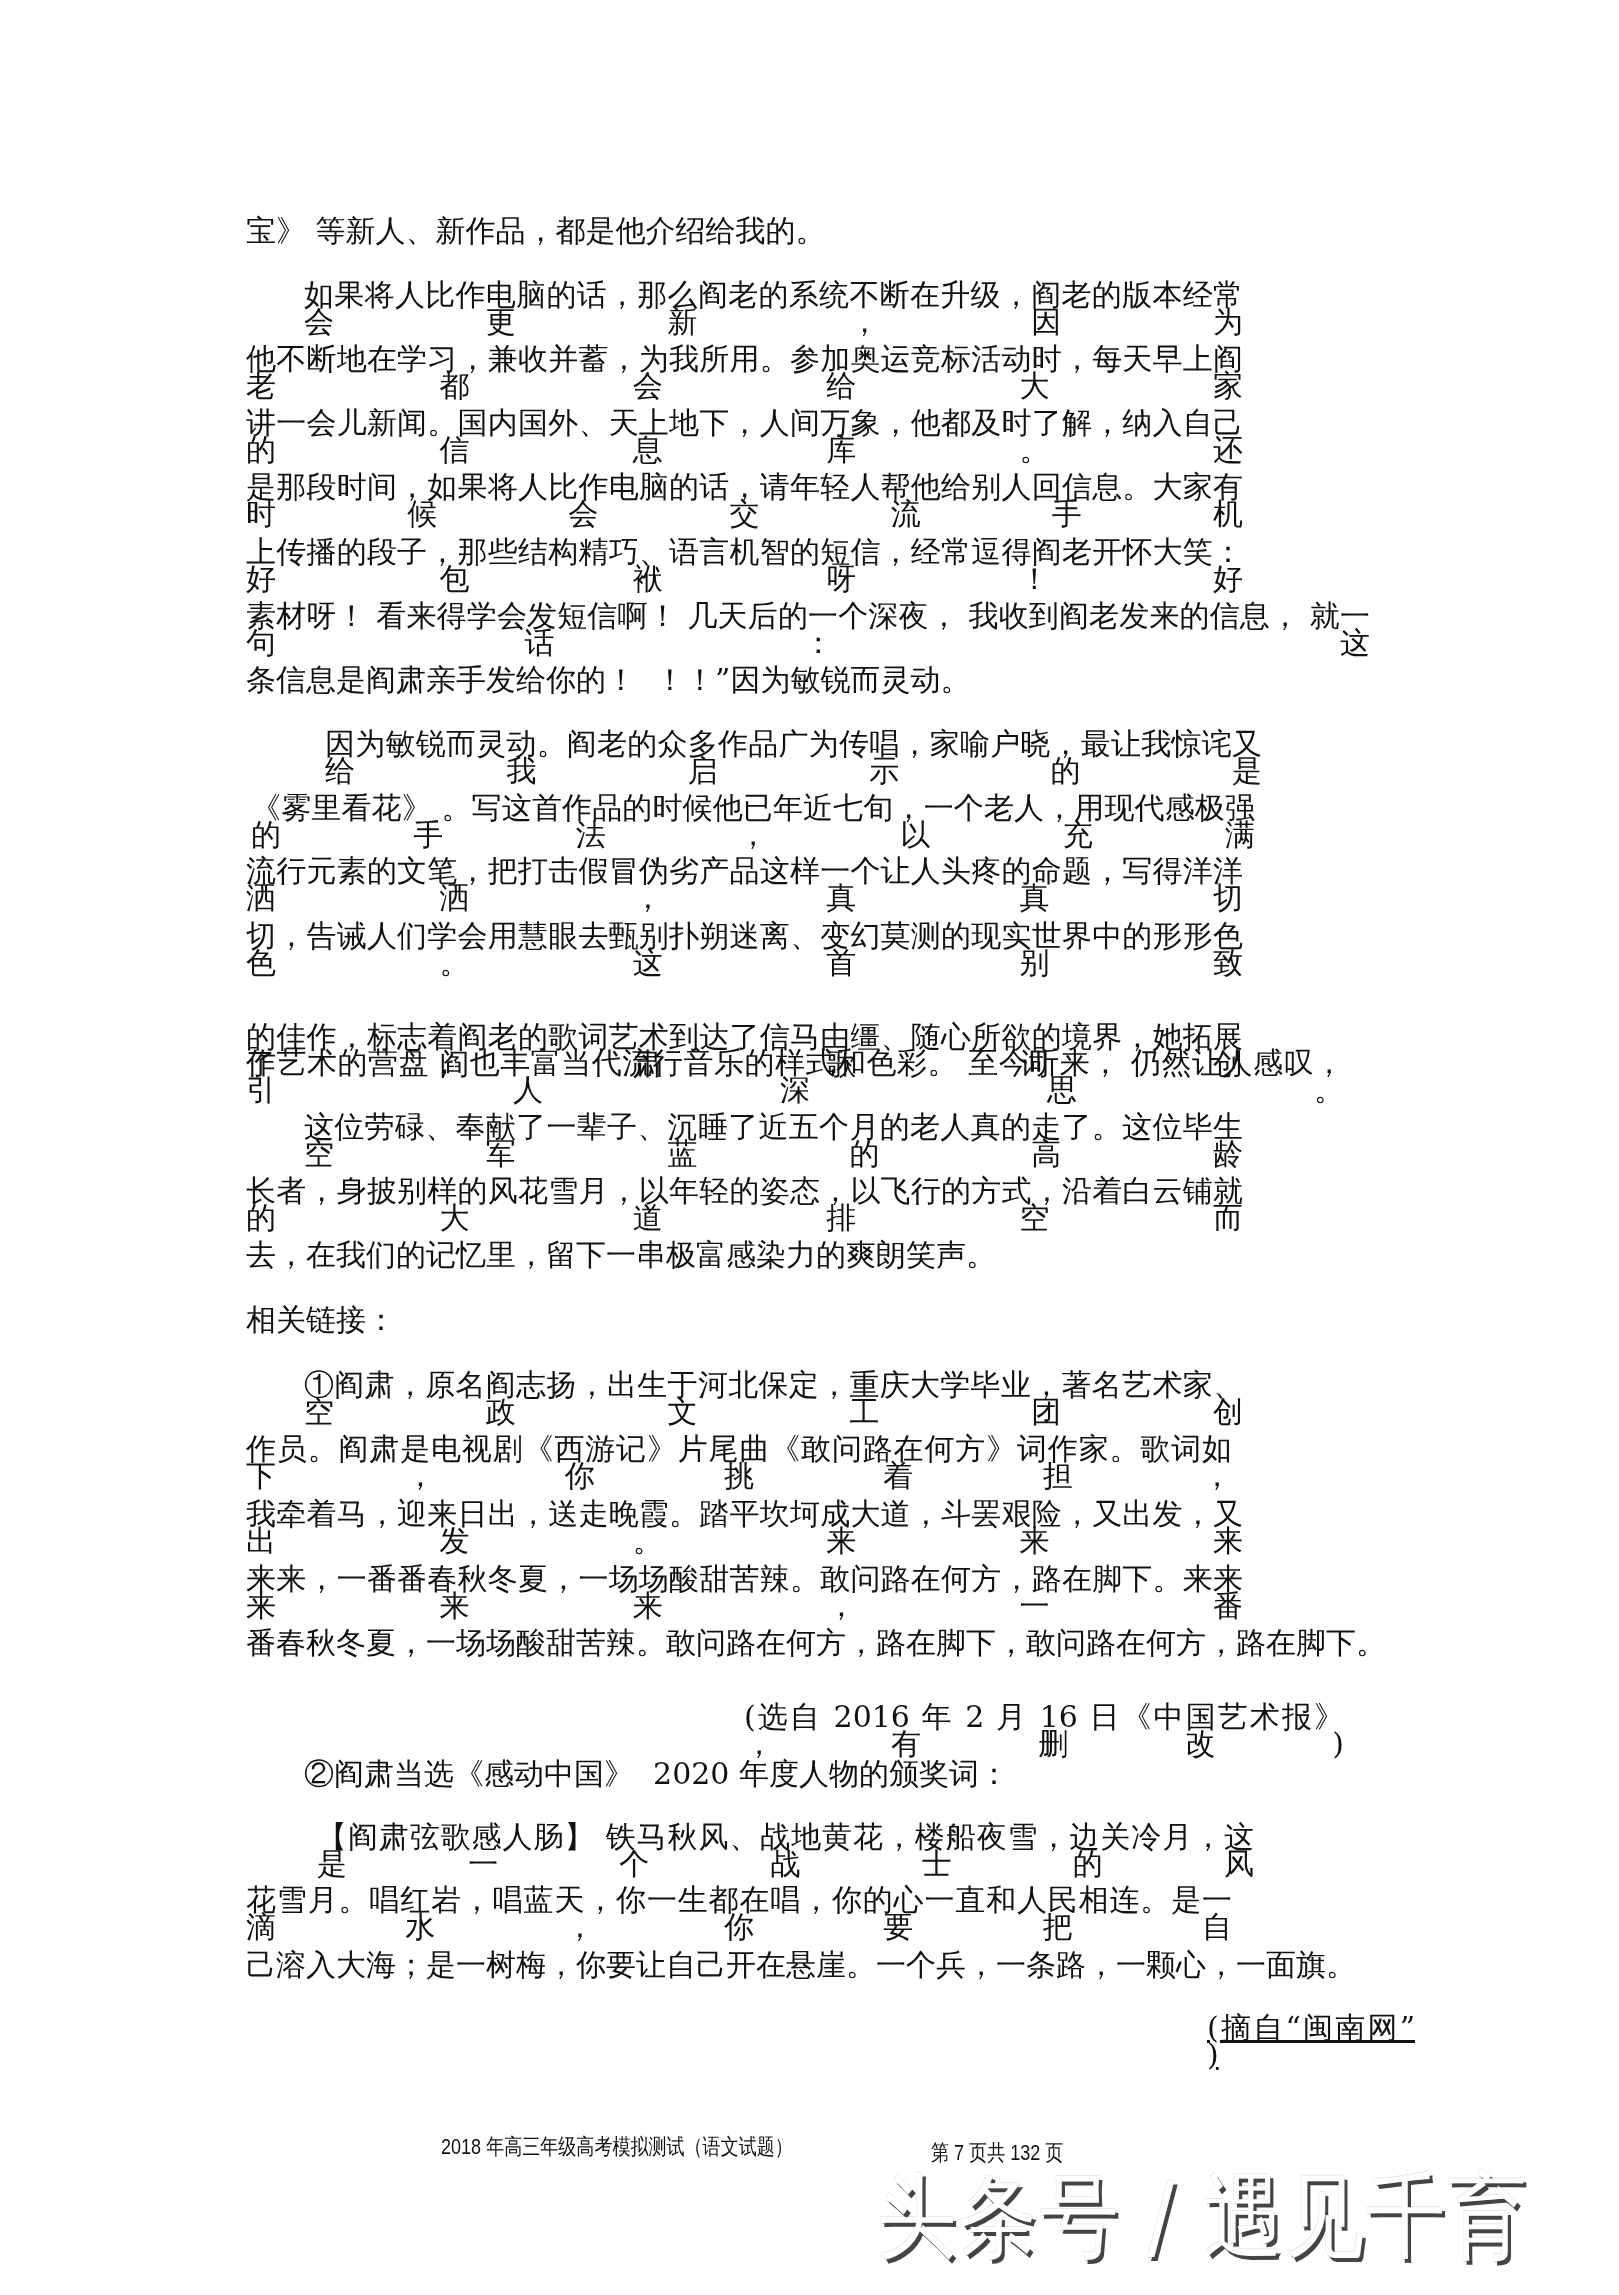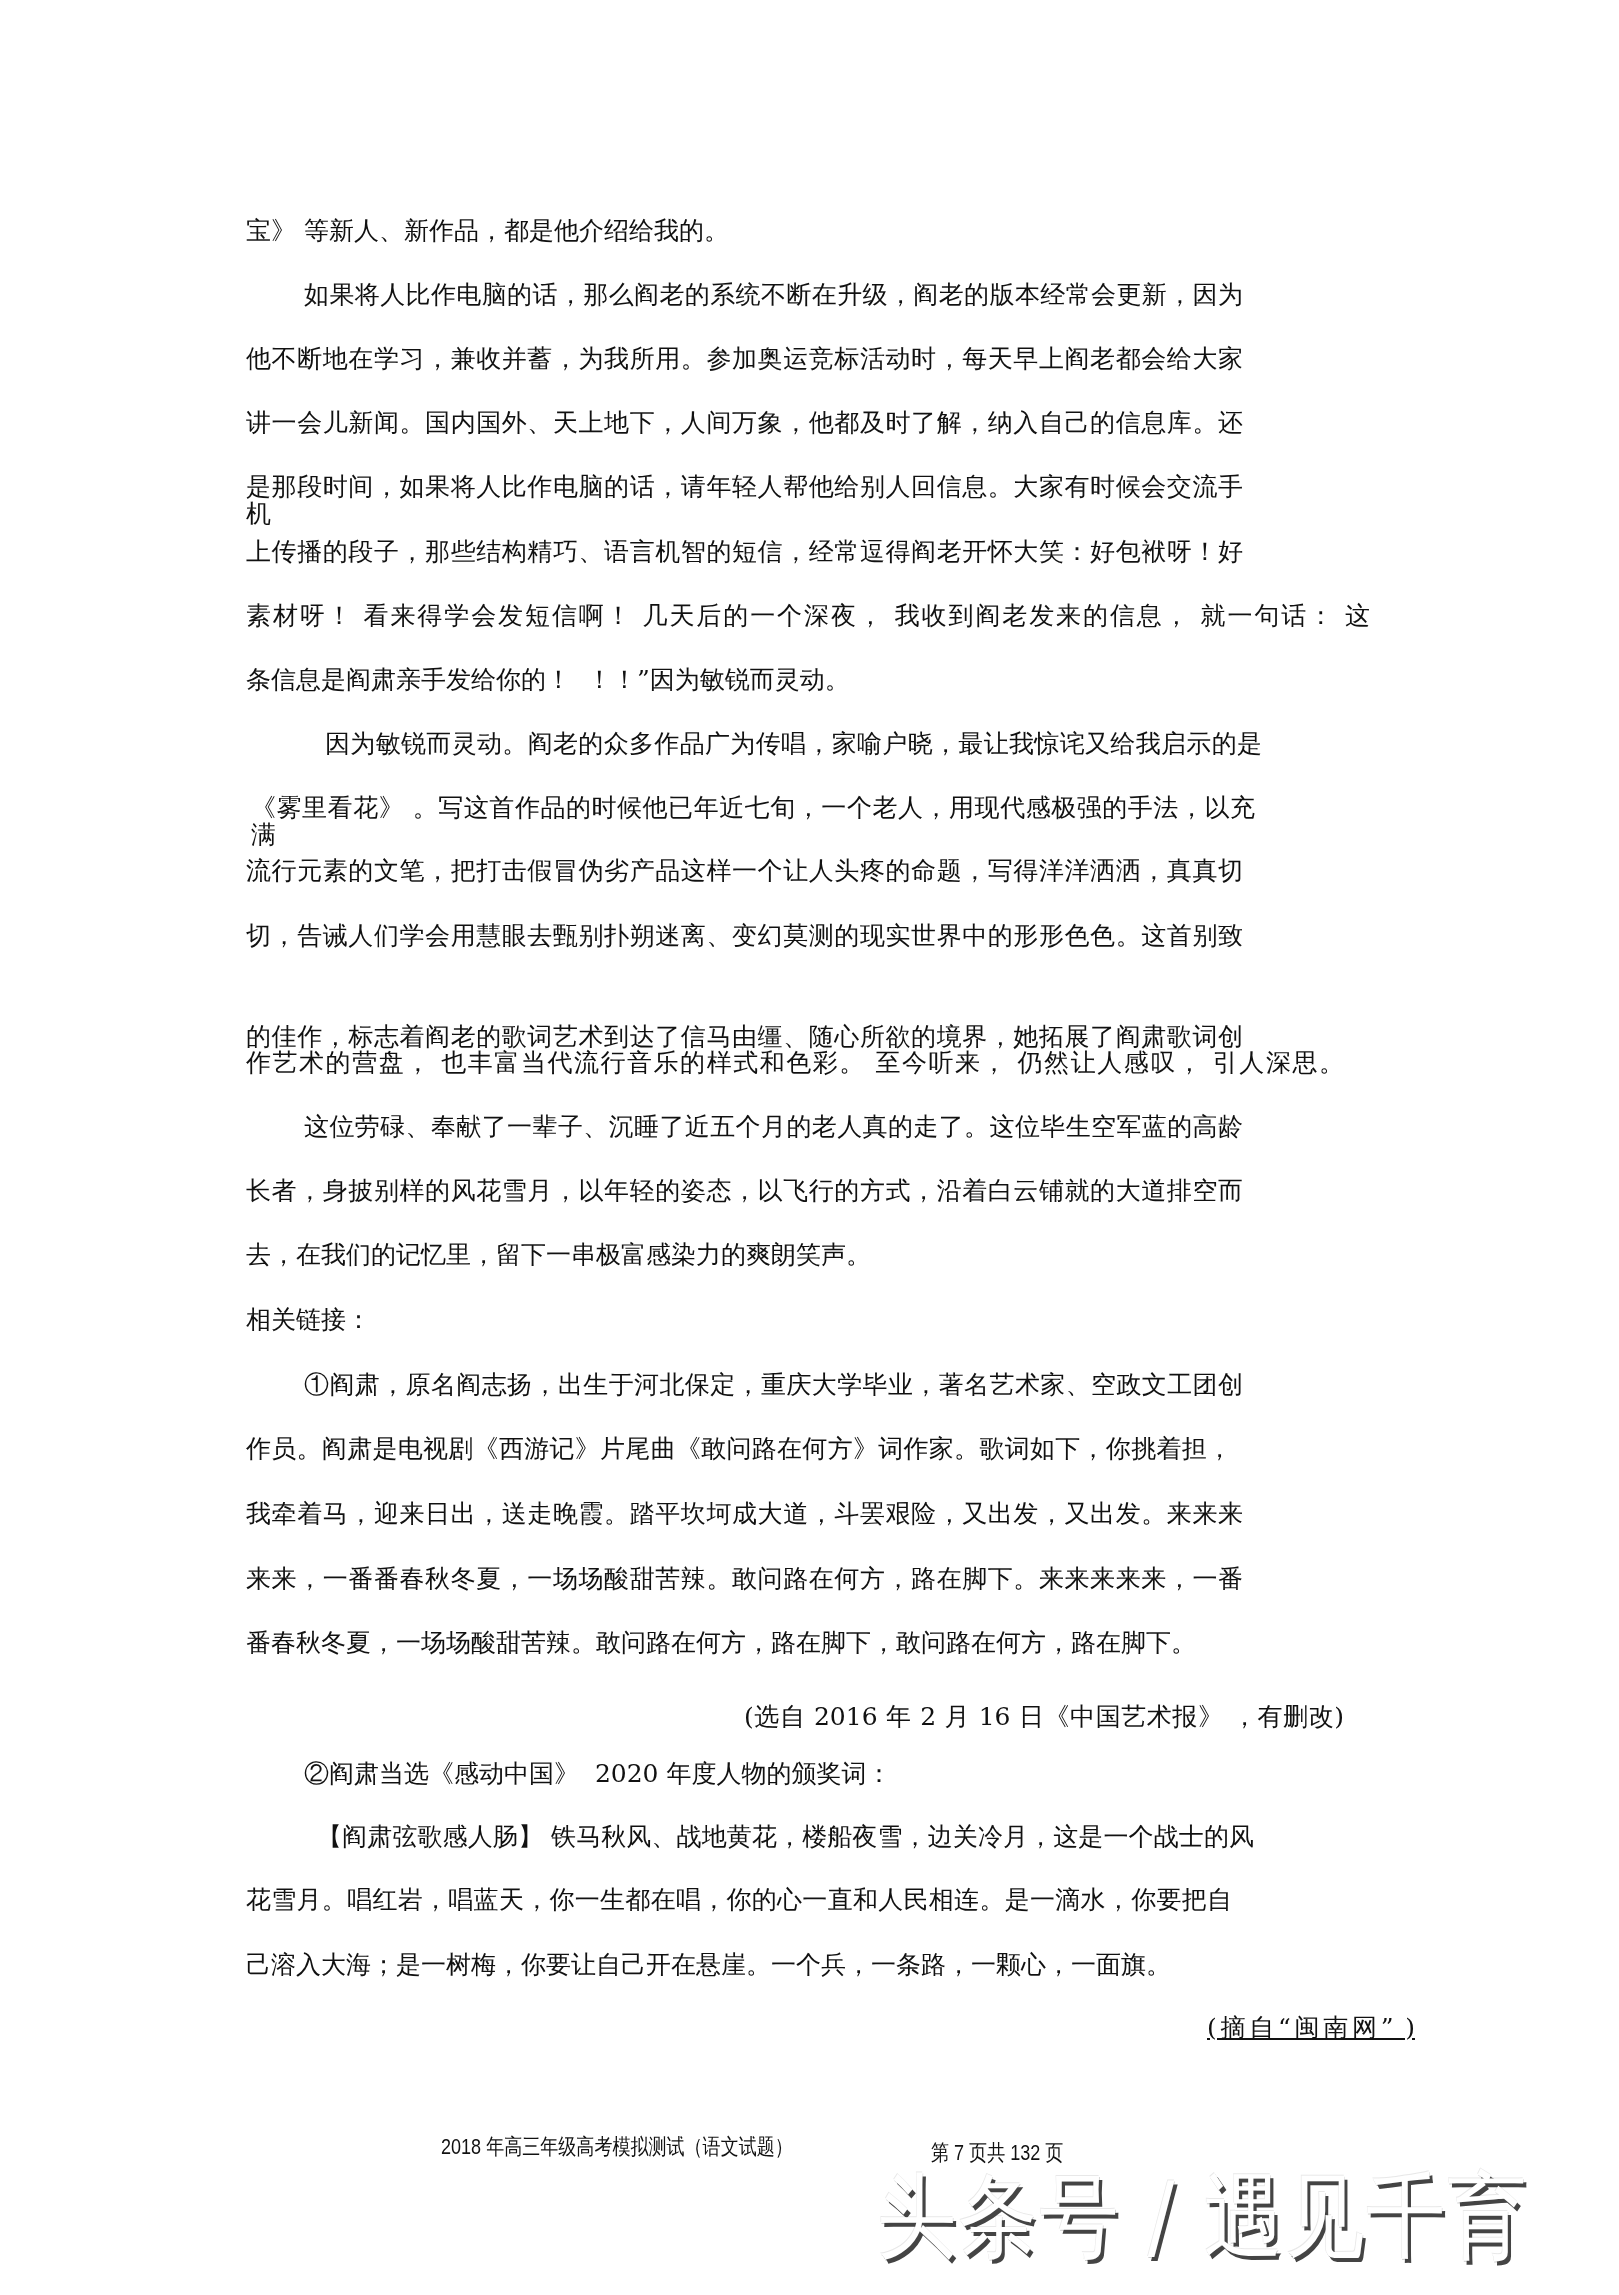--- a/index.html
+++ b/index.html
@@ -1,21 +1,21 @@
 <!DOCTYPE html>
 <html style="font-size:9.8px"><head>
 <meta charset="utf-8">
 <style>
   html, body { margin: 0; padding: 0; background: #ffffff; }
   body { width: 1620px; height: 2295px; position: relative; overflow: hidden; }
   .page { position: absolute; left: 0; top: 0; width: 1620px; height: 2295px; background: #ffffff; }
   .line {
     position: absolute;
     font-family: "DejaVu Serif", "Liberation Serif", serif;
-    font-size: 25px;
+    font-size: 30px;
     line-height: 27px;
     height: 27px;
     color: #111111;
     white-space: pre;
     letter-spacing: 0px;
   }
   .just {
     text-align: justify;
     text-align-last: justify;
     white-space: normal;

